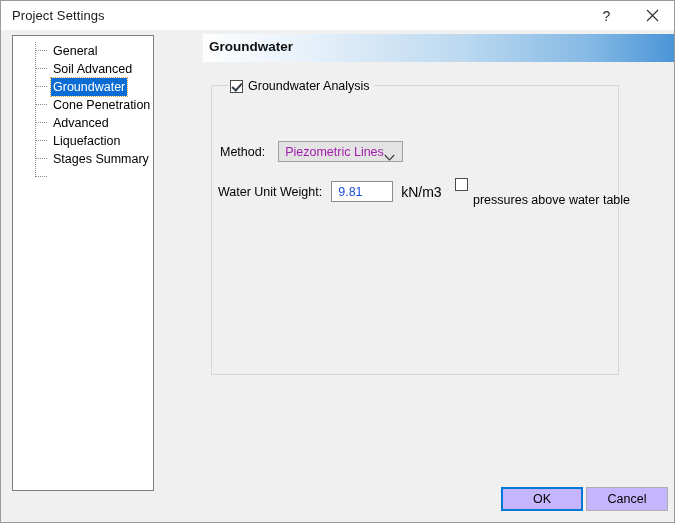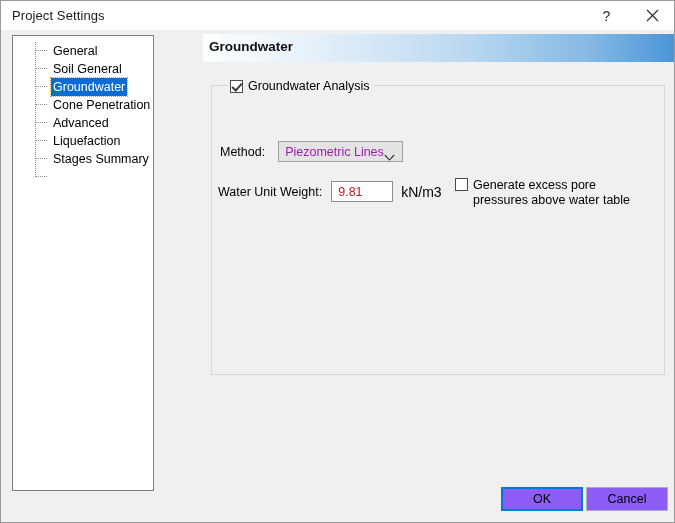--- a/index.html
+++ b/index.html
@@ -156,21 +156,21 @@
     font-size: 13.5px;
     font-weight: bold;
     color: #111111;
     white-space: nowrap;
   }
   
   .groupbox {
     position: absolute;
     left: 8px;
     top: 55px;
-    width: 454px;
+    width: 408px;
     height: 290px;
     border: 1px solid #d7d7d7;
     box-sizing: border-box;
   }
   .gb-title {
     position: absolute;
     left: 16px;
     top: -9px;
     height: 18px;
     display: flex;
@@ -254,21 +254,21 @@
     height: 21px;
     margin-left: 9px;
     background: #ffffff;
     border: 1px solid #8d8d8d;
     box-sizing: border-box;
     display: flex;
     align-items: center;
   }
   .textinput-value {
     font-size: 12.5px;
-    color: #b91c1c;
+    color: #1d4ed8;
     margin-left: 6px;
   }
   .unit-label {
     font-size: 14px;
     color: #000000;
     margin-left: 8px;
     white-space: nowrap;
   }
   .row-excess {
     position: absolute;
@@ -282,21 +282,21 @@
     color: #000000;
     margin-left: 5px;
     line-height: 15px;
     white-space: nowrap;
   }
   
   .btn {
     position: absolute;
     width: 82px;
     height: 24px;
-    background: #8b5cf6;
+    background: #c4b5fd;
     border: 1px solid #adadad;
     box-sizing: border-box;
     display: flex;
     align-items: center;
     justify-content: center;
     font-size: 12.5px;
     color: #000000;
   }
   .btn-ok {
     left: 500px;
@@ -340,21 +340,21 @@
           <div class="tline-h" style="top:80px"></div>
           <div class="tline-h" style="top:98px"></div>
           <div class="tline-h" style="top:116px"></div>
           <div class="tline-h" style="top:134px"></div>
         </div>
 
         <div class="tree-item">
           <span class="tree-label">General</span>
         </div>
         <div class="tree-item">
-          <span class="tree-label">Soil General</span>
+          <span class="tree-label">Soil Advanced</span>
         </div>
         <div class="tree-item selected">
           <span class="tree-label">Groundwater</span>
         </div>
         <div class="tree-item">
           <span class="tree-label">Cone Penetration Test (CPT)</span>
         </div>
         <div class="tree-item">
           <span class="tree-label">Advanced</span>
         </div>
@@ -397,21 +397,21 @@
           <span class="field-label">Water Unit Weight:</span>
           <div class="textinput">
             <span class="textinput-value">9.81</span>
           </div>
           <span class="unit-label">kN/m3</span>
         </div>
 
         <div class="row-excess">
           <span class="cbox"></span>
           <span class="cbox-multiline">
-            <span>Generate excess pore</span><br>
+            <br>
             <span>pressures above water table</span>
           </span>
         </div>
 
       </div>
 
     </div>
 
     <div class="btn btn-ok">OK</div>
     <div class="btn btn-cancel">Cancel</div>

